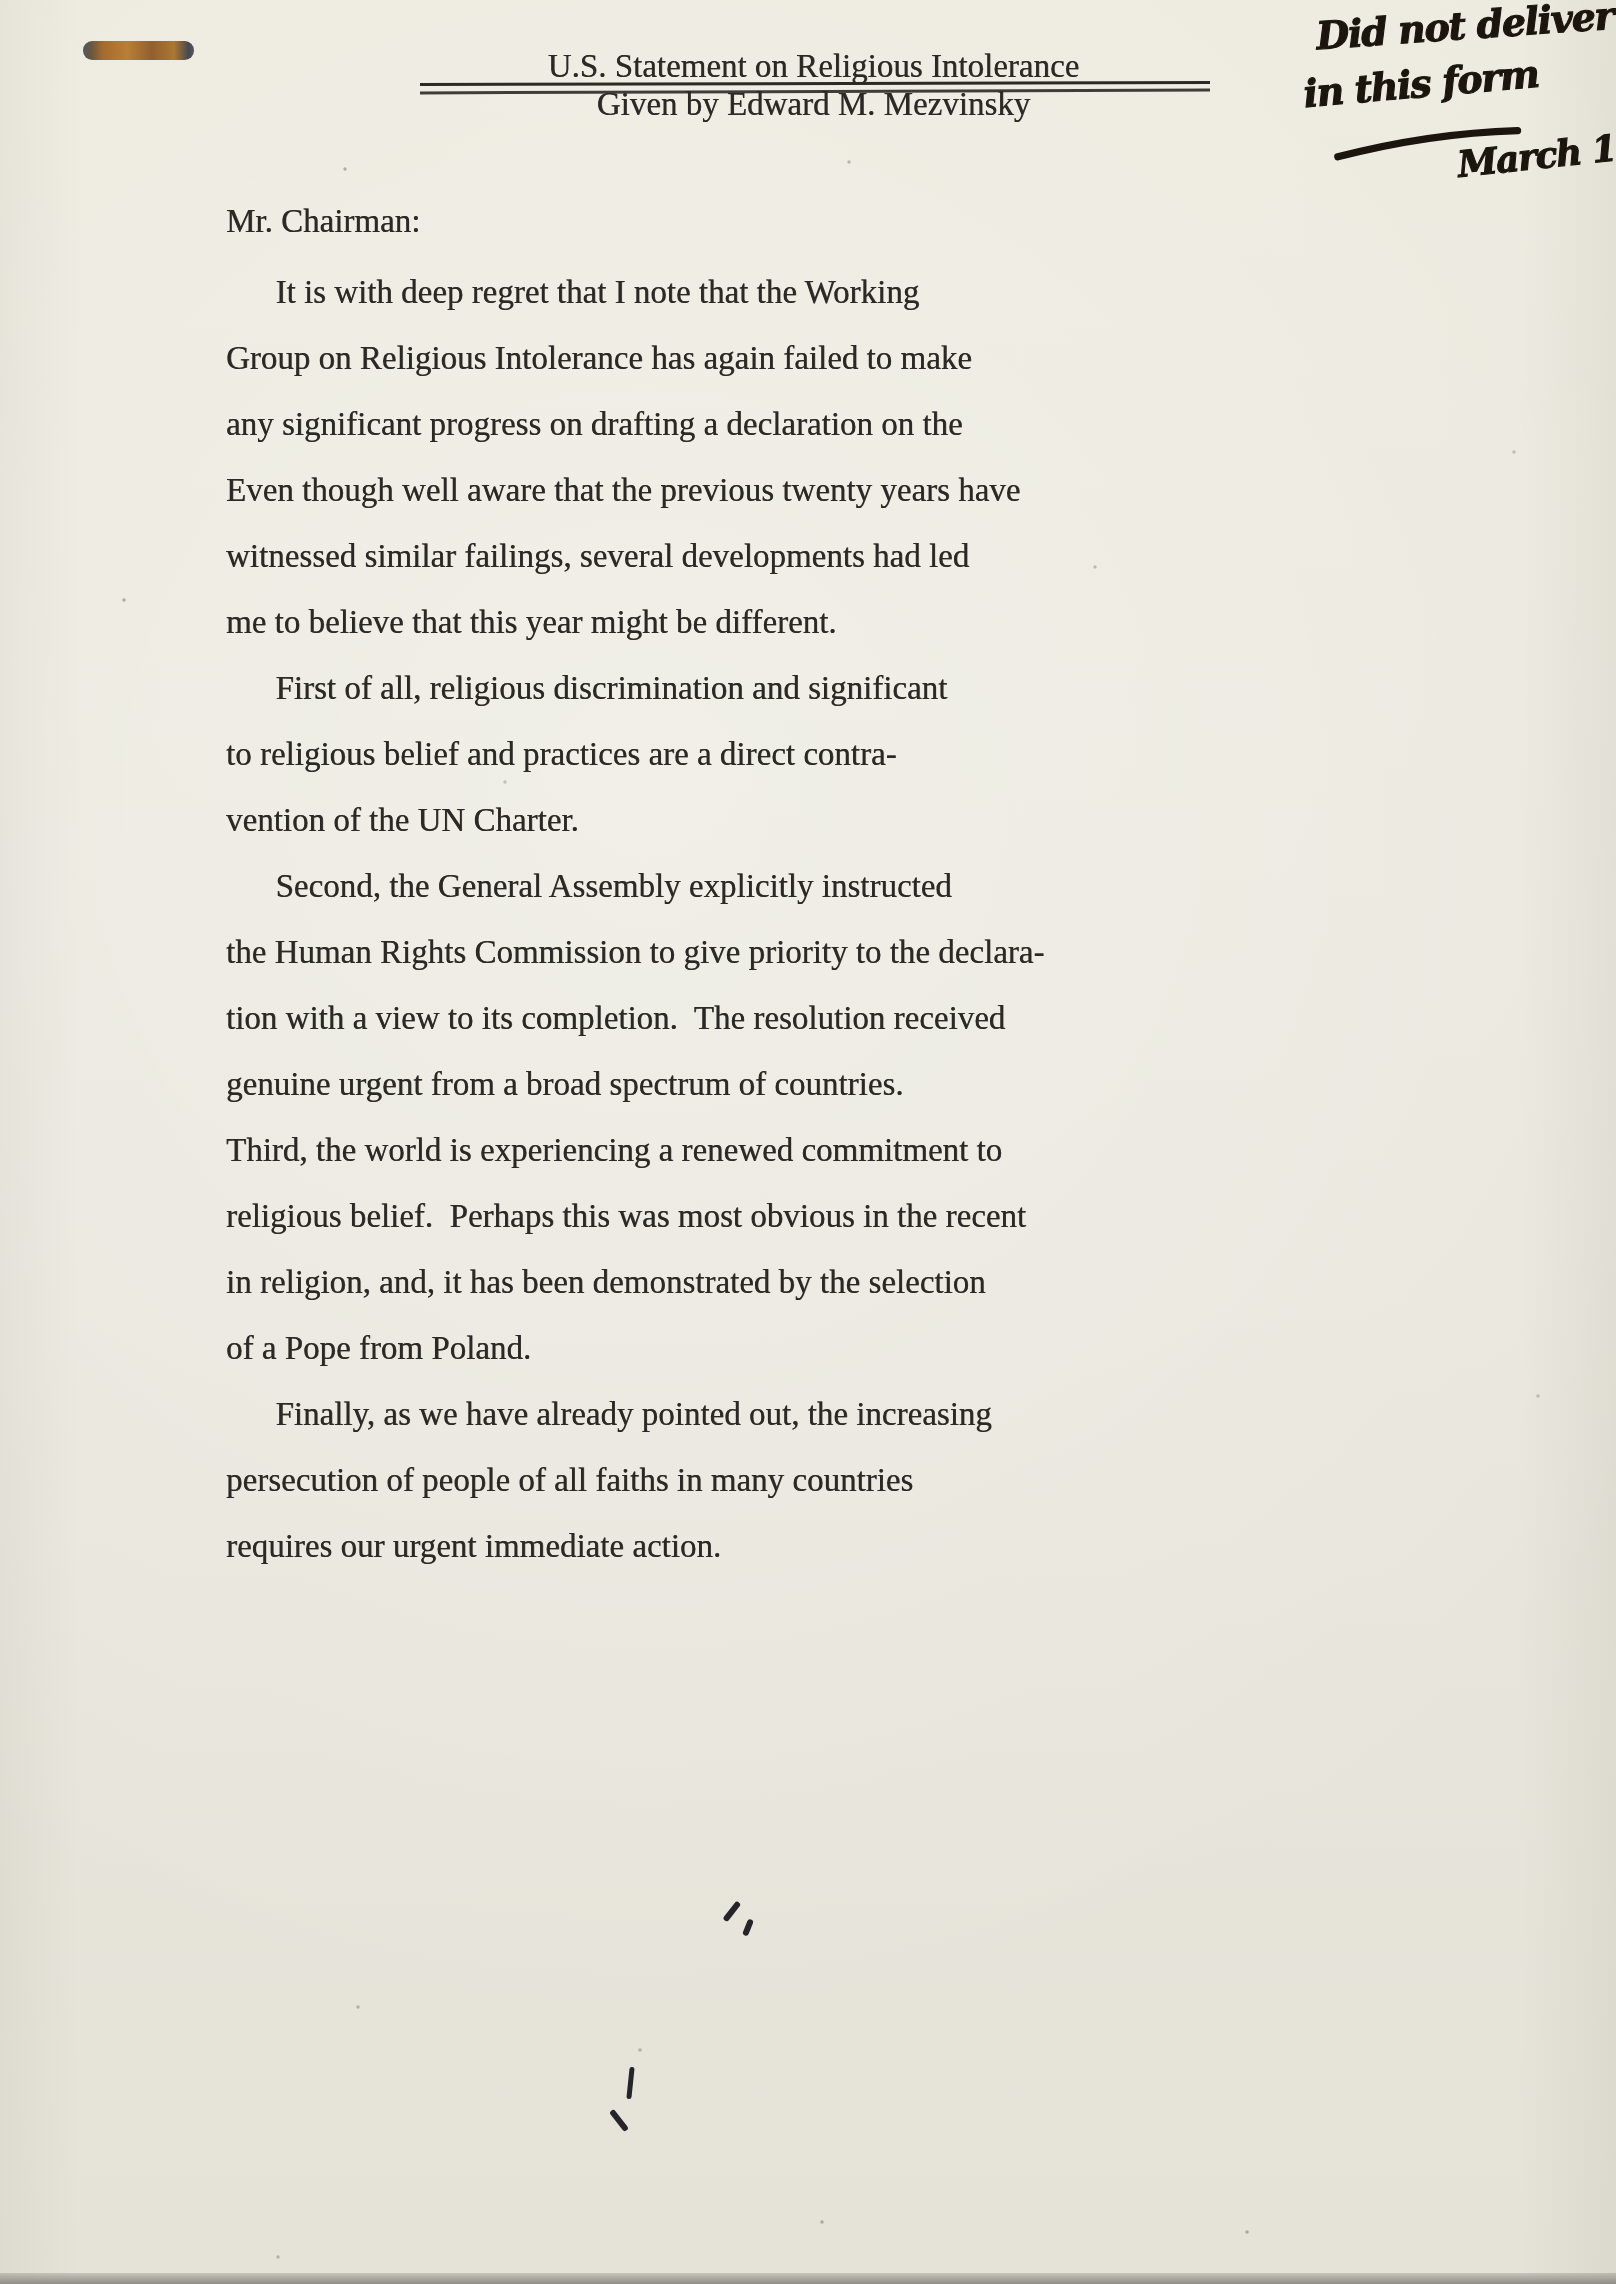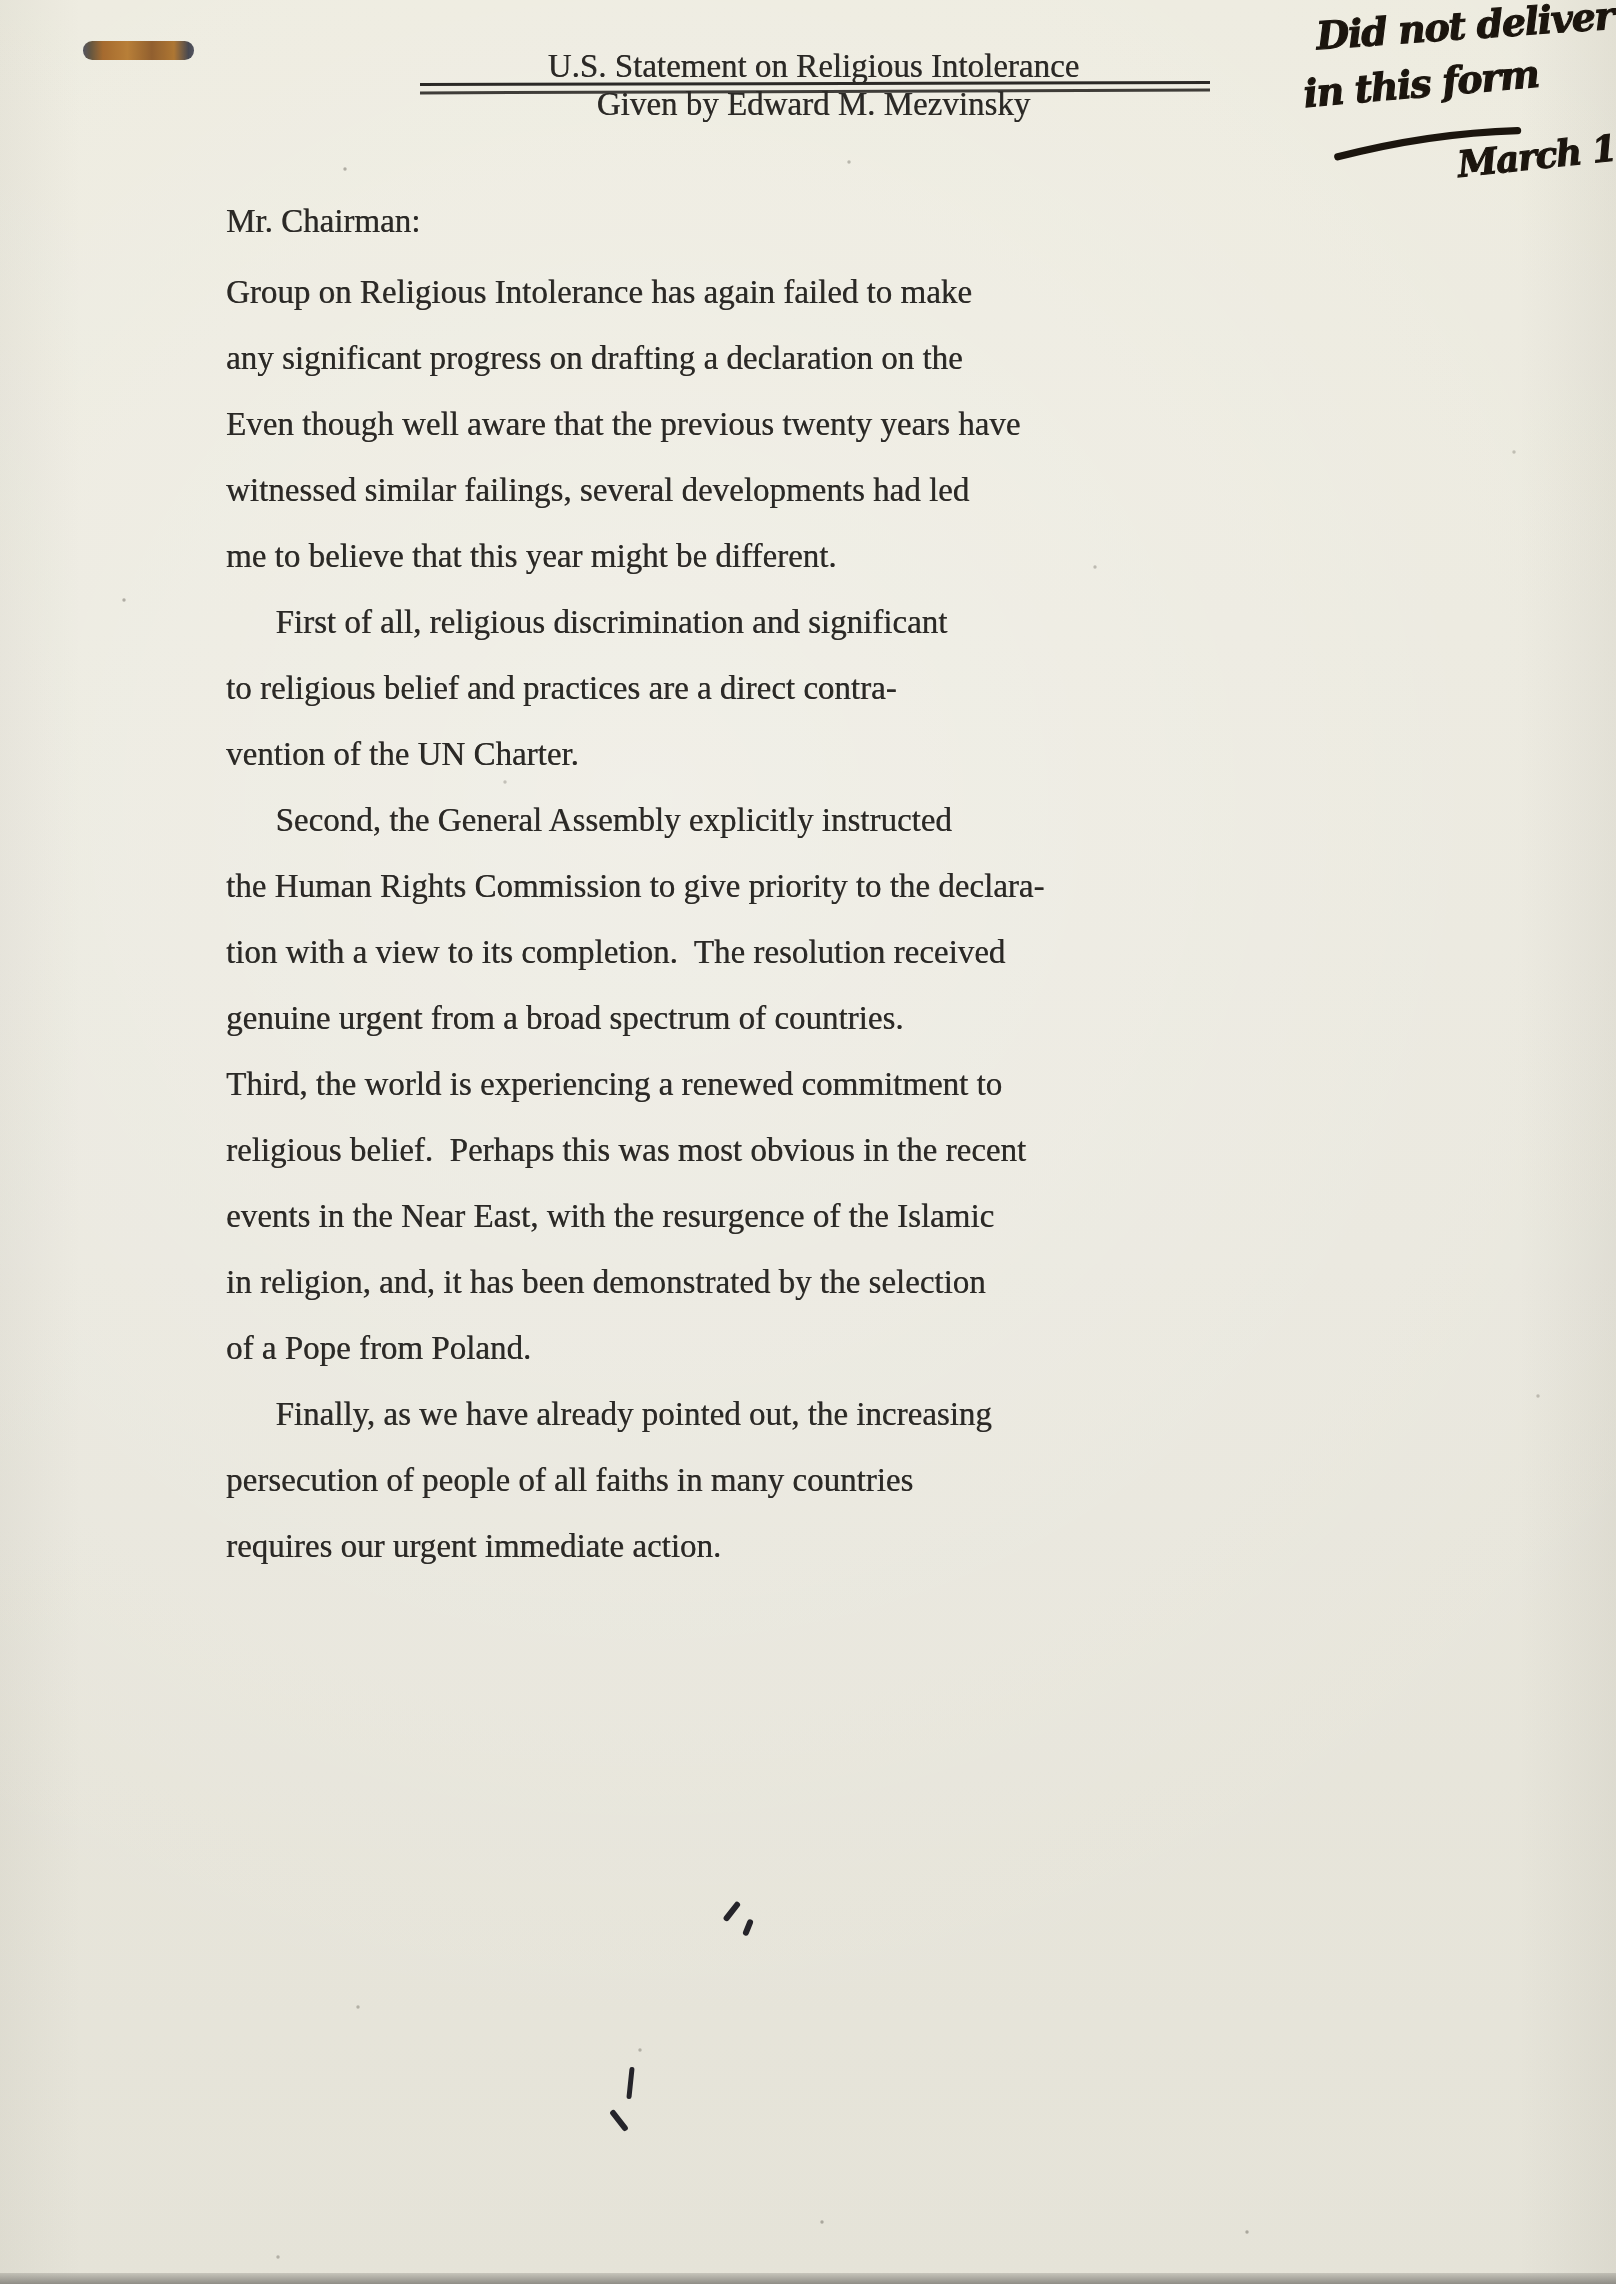--- a/index.html
+++ b/index.html
@@ -106,35 +106,35 @@
 
   <div class="hand hand-1">Did not deliver</div>
   <div class="hand hand-2">in this form</div>
   <svg class="hand-swoosh" width="192" height="42" viewBox="0 0 290 64">
     <path d="M6,50 Q145,14 280,10" fill="none" stroke="#1b150e" stroke-width="11" stroke-linecap="round"></path>
   </svg>
   <div class="hand hand-3">March 1979</div>
 
   <div class="body-text">
     <div class="typed salutation">Mr. Chairman:</div>
+    <div class="typed line">      It is with deep regret that I note that the Working</div>
     <div class="typed line">Group on Religious Intolerance has again failed to make</div>
     <div class="typed line">any significant progress on drafting a declaration on the</div>
     <div class="typed line">Even though well aware that the previous twenty years have</div>
     <div class="typed line">witnessed similar failings, several developments had led</div>
     <div class="typed line">me to believe that this year might be different.</div>
     <div class="typed line">      First of all, religious discrimination and significant</div>
     <div class="typed line">to religious belief and practices are a direct contra-</div>
     <div class="typed line">vention of the UN Charter.</div>
     <div class="typed line">      Second, the General Assembly explicitly instructed</div>
     <div class="typed line">the Human Rights Commission to give priority to the declara-</div>
     <div class="typed line">tion with a view to its completion.  The resolution received</div>
     <div class="typed line">genuine urgent from a broad spectrum of countries.</div>
     <div class="typed line">Third, the world is experiencing a renewed commitment to</div>
     <div class="typed line">religious belief.  Perhaps this was most obvious in the recent</div>
-    <div class="typed line">events in the Near East, with the resurgence of the Islamic</div>
     <div class="typed line">in religion, and, it has been demonstrated by the selection</div>
     <div class="typed line">of a Pope from Poland.</div>
     <div class="typed line">      Finally, as we have already pointed out, the increasing</div>
     <div class="typed line">persecution of people of all faiths in many countries</div>
     <div class="typed line">requires our urgent immediate action.</div>
   </div>
 
   <div class="ink-mark ink-mark-1"></div>
   <div class="ink-mark ink-mark-2"></div>
   <div class="ink-mark ink-mark-3"></div>

